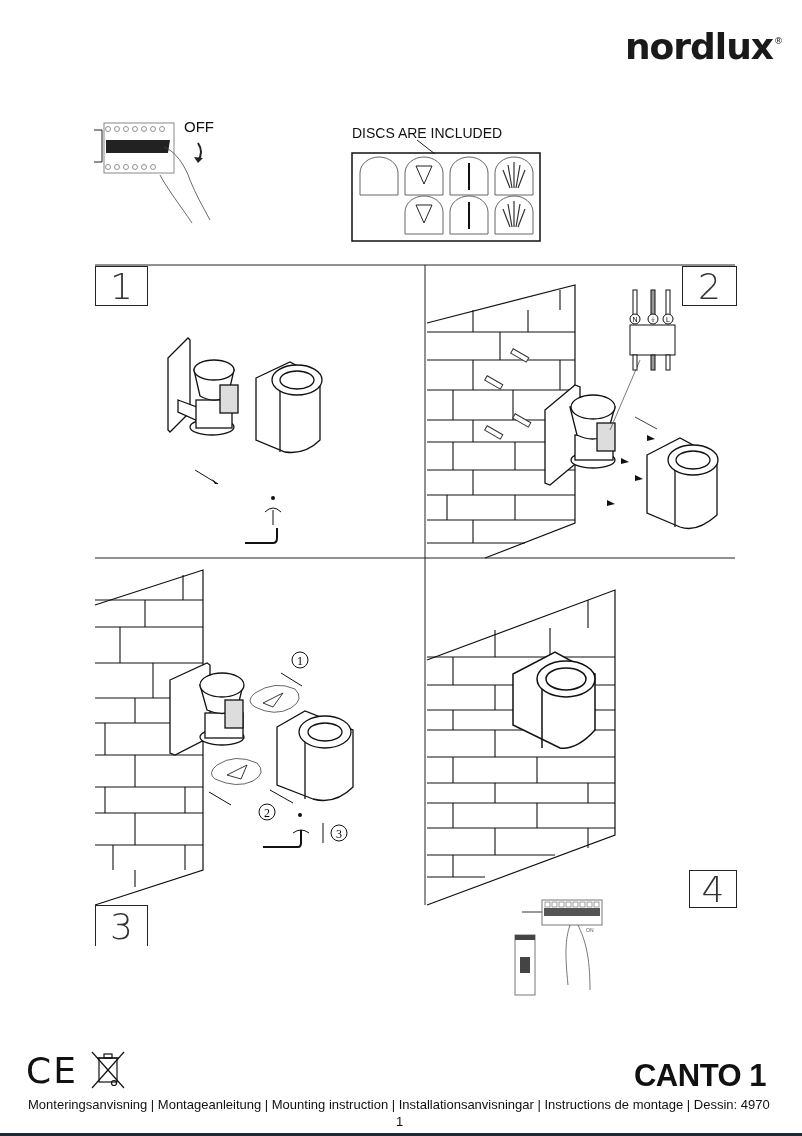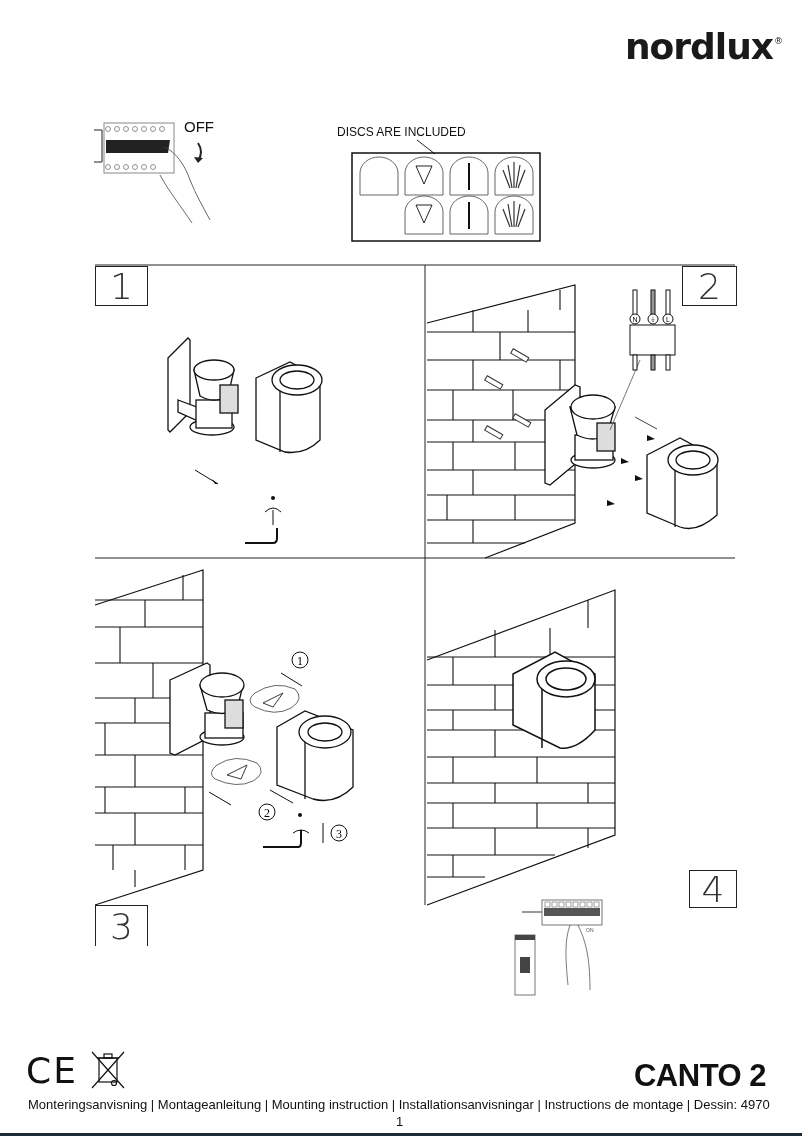--- a/index.html
+++ b/index.html
@@ -1,20 +1,20 @@
 <!DOCTYPE html>
 <html><head>
 <meta charset="utf-8">
 <style>
   html,body{margin:0;padding:0;background:#fff;}
   body{width:802px;height:1136px;position:relative;overflow:hidden;font-family:"Liberation Sans",sans-serif;color:#111;}
   .abs{position:absolute;}
   .logo{right:20px;top:26px;font-family:"DejaVu Sans",sans-serif;font-weight:bold;font-size:36px;letter-spacing:-1px;color:#1a1a1a;margin-left:8px;}
   .logo sup{font-size:9px;font-weight:normal;vertical-align:top;position:relative;top:10px;margin-left:1px;}
-  .disc-label{left:337px;top:125px;font-size:12px;}
+  .disc-label{left:352px;top:125px;font-size:14px;}
   .step-box{border:1px solid #222;background:#fff;font-family:"DejaVu Sans",sans-serif;font-weight:100;color:#333;display:flex;align-items:center;justify-content:center;font-size:36px;}
   svg{position:absolute;overflow:visible;}
   .product{right:36px;top:1058px;font-family:"Liberation Sans",sans-serif;font-weight:bold;font-size:31px;letter-spacing:-0.5px;}
   .footer-text{left:28px;top:1097px;font-size:13px;white-space:nowrap;}
   .page-num{left:396px;top:1114px;font-size:13px;}
   .bottom-rule{left:0;right:0;top:1133px;height:3px;background:#1e2a33;}
   .ce{left:26px;top:1050px;font-family:"DejaVu Sans",sans-serif;font-size:36px;font-weight:normal;letter-spacing:2px;}
 </style>
 </head>
 <body>
@@ -309,16 +309,16 @@
 <svg style="left:90px;top:1050px;" width="36" height="40">
   <g fill="none" stroke="#111" stroke-width="1.2">
     <rect x="9" y="8" width="18" height="24"></rect>
     <line x1="7" y1="8" x2="29" y2="8"></line>
     <rect x="14" y="4" width="8" height="4"></rect>
     <circle cx="24" cy="33" r="2.5"></circle>
     <line x1="2" y1="2" x2="34" y2="38"></line>
     <line x1="34" y1="2" x2="2" y2="38"></line>
   </g>
 </svg>
-<div class="abs product">CANTO 2</div>
+<div class="abs product">CANTO 1</div>
 <div class="abs footer-text">Monteringsanvisning | Montageanleitung | Mounting instruction | Installationsanvisningar | Instructions de montage | Dessin: 4970</div>
 <div class="abs page-num">1</div>
 <div class="abs bottom-rule"></div>
 
 </body></html>

